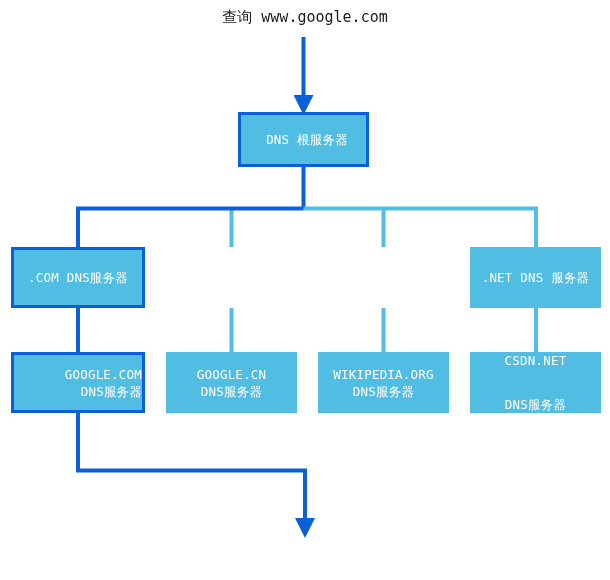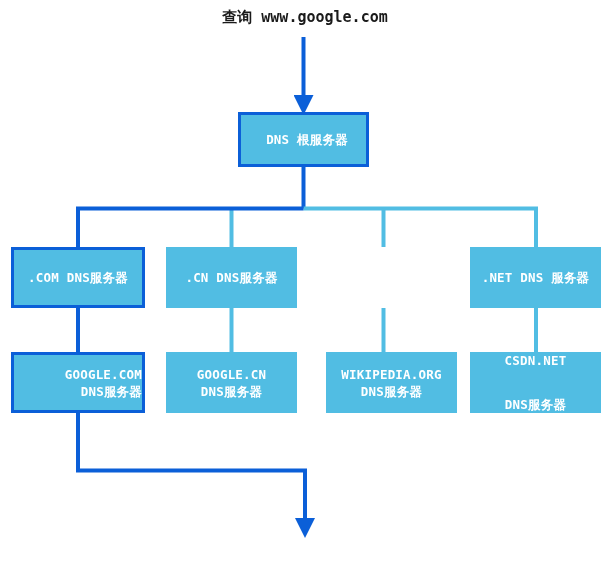--- a/index.html
+++ b/index.html
@@ -12,21 +12,20 @@
     height: 580px;
     position: relative;
     overflow: hidden;
     font-family: "DejaVu Sans Mono", "Liberation Mono", monospace;
   }
   #diagram-root {
     position: absolute;
     left: 0; top: 0;
     width: 554px;
     height: 580px;
-    font-weight: bold;
   }
   .svg-layer {
     position: absolute;
     left: 0; top: 0;
     width: 610px;
     height: 580px;
   }
   .node-box {
     position: absolute;
     box-sizing: border-box;
@@ -102,40 +101,37 @@
   </svg>
 
   <div class="node-box highlighted" style="left:238px; top:112px; width:131px; height:55px;padding-left:7px;">
     <span class="node-line">DNS 根服务器</span>
   </div>
 
   <div class="node-box highlighted" style="left:11px; top:247px; width:134px; height:61px;">
     <span class="node-line">.COM DNS服务器</span>
   </div>
 
-  <div class="node-box" style="left:166px; top:247px; width:131px; height:61px;">
-    <span class="node-line">.CN DNS服务器</span>
-  </div>
 
 
   <div class="node-box" style="left:470px; top:247px; width:131px; height:61px;">
     <span class="node-line">.NET DNS 服务器</span>
   </div>
 
   <div class="node-box highlighted" style="left:11px; top:352px; width:134px; height:61px;align-items:flex-end;">
     <span class="node-line">GOOGLE.COM</span>
     <span class="node-line">DNS服务器</span>
   </div>
 
   <div class="node-box" style="left:166px; top:352px; width:131px; height:61px;">
     <span class="node-line">GOOGLE.CN</span>
     <span class="node-line">DNS服务器</span>
   </div>
 
-  <div class="node-box" style="left:326px; top:352px; width:131px; height:61px;">
+  <div class="node-box" style="left:318px; top:352px; width:131px; height:61px;">
     <span class="node-line">WIKIPEDIA.ORG</span>
     <span class="node-line">DNS服务器</span>
   </div>
 
   <div class="node-box" style="left:470px; top:352px; width:131px; height:61px;gap:27px;">
     <span class="node-line">CSDN.NET</span>
     <span class="node-line">DNS服务器</span>
   </div>
 
 

